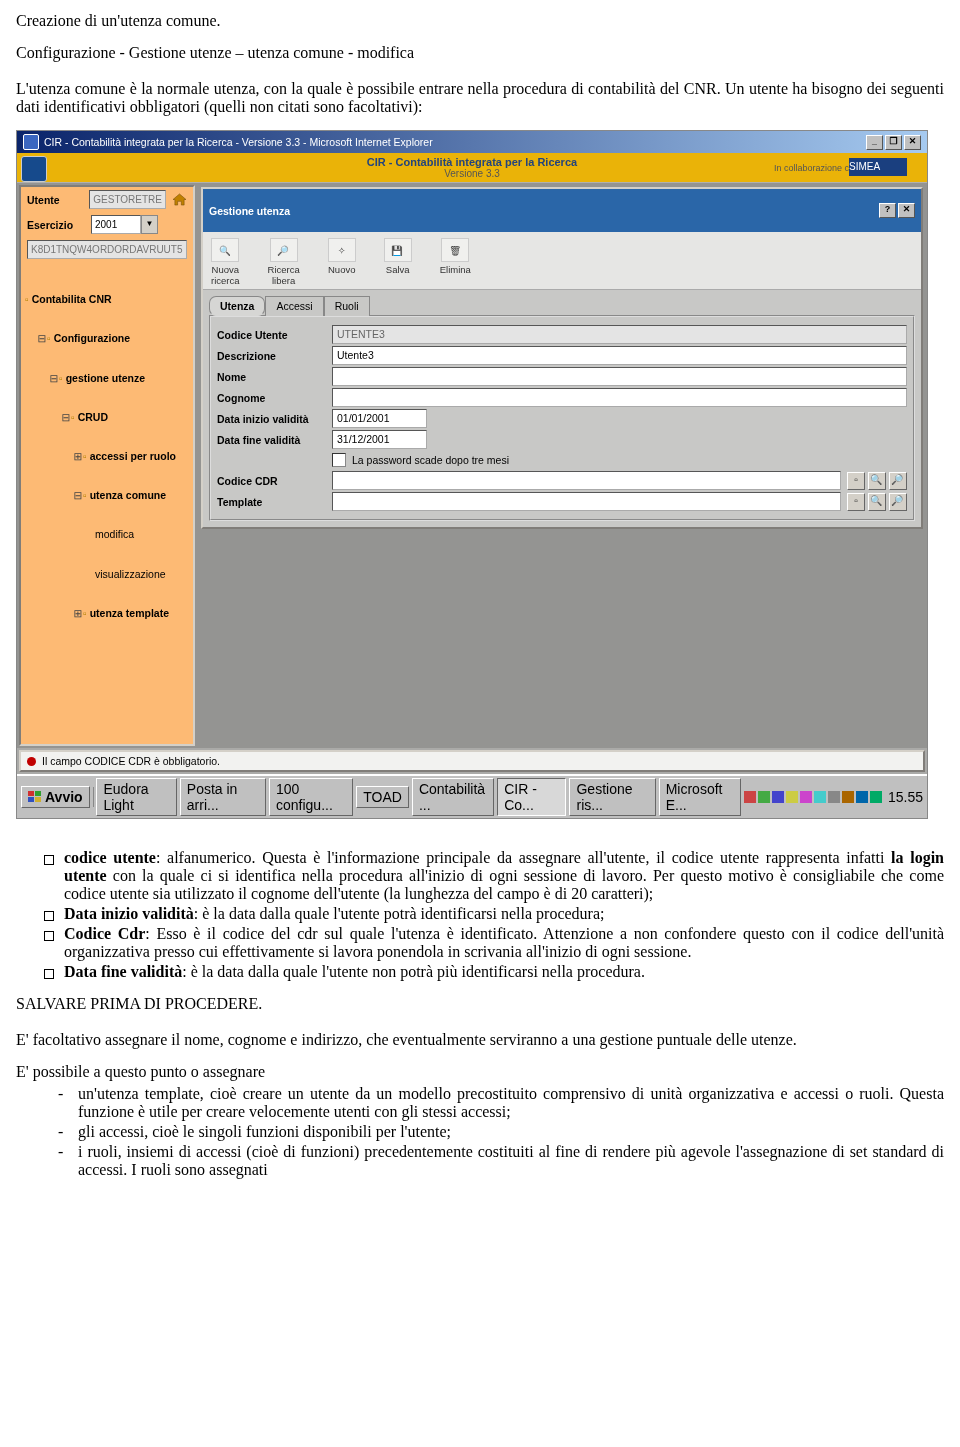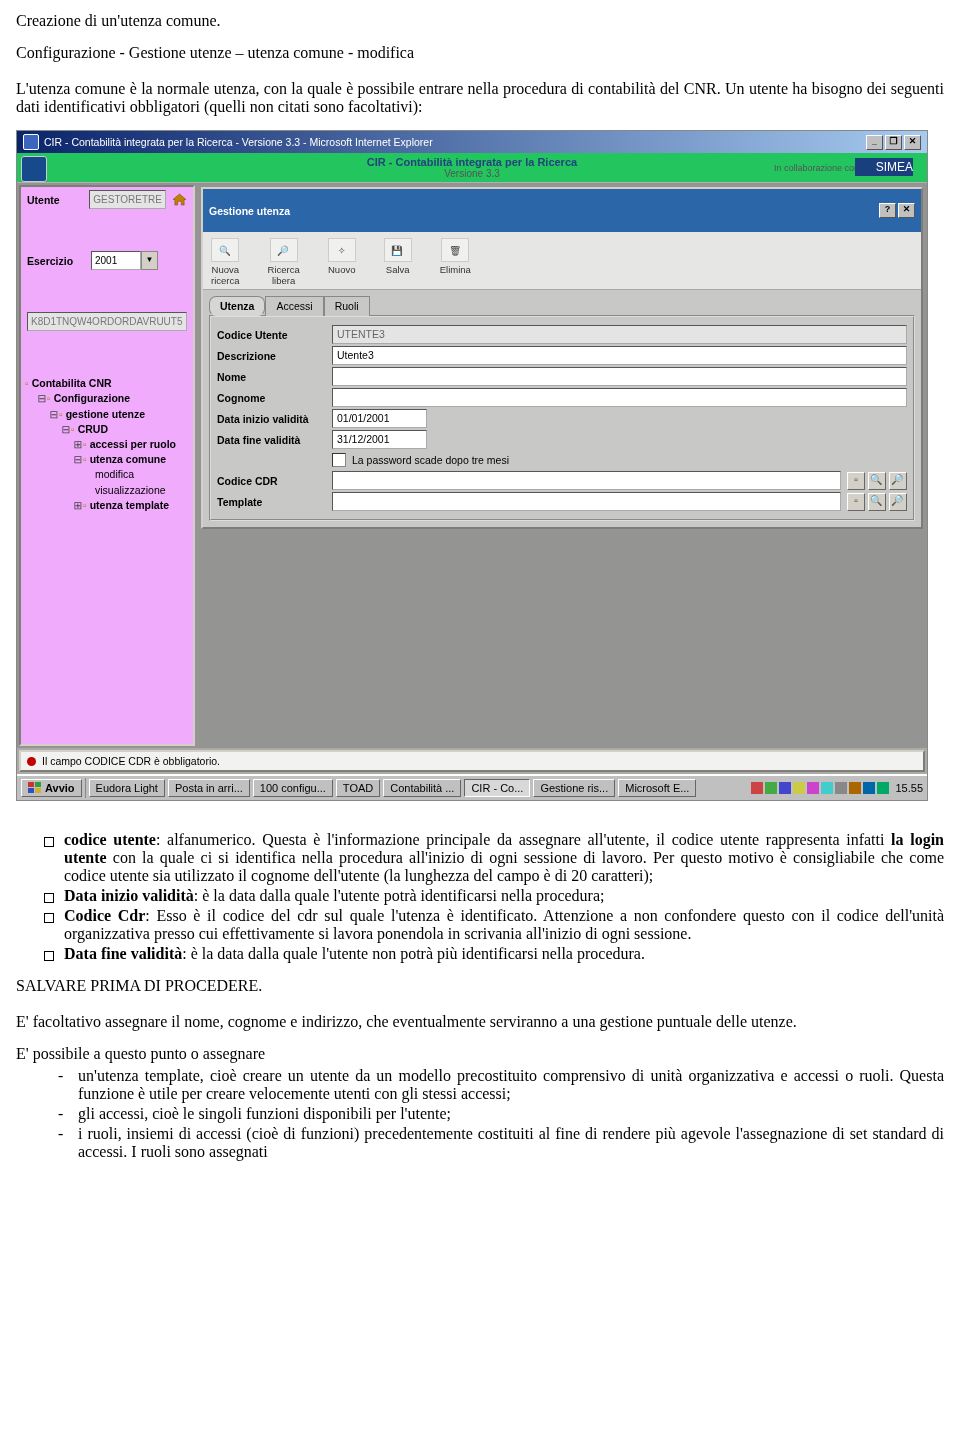--- a/index.html
+++ b/index.html
@@ -32,53 +32,53 @@
     justify-content: space-between;
   }
   .win-title .t-left { display:flex; align-items:center; gap:5px; }
   .win-title .ic { width:14px; height:14px; background:#3a66c0; border:1px solid #fff; border-radius:2px; }
   .win-btns { display:flex; gap:2px; }
   .win-btn {
     width:15px; height:13px; background:#c0c0c0; border:1px solid #fff; border-right-color:#555; border-bottom-color:#555;
     font-size:9px; line-height:11px; text-align:center; font-weight:bold; color:#000;
   }
   .app-row {
-    background:#22c55e;
+    background:#eab308;
     display:flex; align-items:center; justify-content:center;
     padding:3px 4px; position:relative; border-bottom:1px solid #b0b0b0;
   }
   .app-row .left-ic {
     position:absolute; left:4px; top:3px;
     width:24px; height:24px; background:#164a8c; border:1px solid #ccc; border-radius:3px;
   }
   .app-row .cent { text-align:center; line-height:1.1; }
   .app-row .cent .t1 { font-weight:bold; color:#23447d; font-size:11px; }
   .app-row .cent .t2 { font-size:10px; color:#555; }
   .app-row .right-ic {
-    position:absolute; right:14px; top:5px;
-    width:58px; height:18px; background:#1a3f7f; color:#fff; font-size:12px; line-height:18px; text-align:right;
+    position:absolute; right:20px; top:5px;
+    width:58px; height:18px; background:#1a3f7f; color:#fff; font-size:10px; line-height:18px; text-align:left;
   }
   .app-row .right-txt { position:absolute; right:68px; top:10px; font-size:9px; color:#555; }
   .body-stage { background:#949492; display:flex; height:565px; }
   .sidebar {
-    width:172px; background:#f0abfc; border:2px inset #d4d0c8; margin:2px;
-    display:flex; flex-direction:column;gap:36px;
+    width:172px; background:#fdba74; border:2px inset #d4d0c8; margin:2px;
+    display:flex; flex-direction:column;
   }
   .side-row { display:flex; align-items:center; gap:6px; padding:3px 6px; }
   .side-lbl { font-weight:bold; width:58px; }
   .side-inp {
     flex:1; height:17px; border:1px inset #aaa; background:#fff; padding:0 3px; font-size:10px; line-height:17px;
   }
   .side-inp.dis { background:#e4e4e4; color:#777; }
   .home-ic { width:15px; height:13px; }
   .sel { display:flex; }
   .sel .side-inp{ width:42px; flex:0 0 42px; }
   .sel .dd { width:15px; height:17px; border:1px solid #888; background:#d4d0c8; text-align:center; line-height:15px; font-size:8px;}
   .tree { padding:6px 4px; font-size:10.5px; line-height:1.45; }
-  .tree div { white-space:nowrap; }
+  .tree div { white-space:nowrap;margin-top:24px; }
   .tree .i0{padding-left:0} .tree .i1{padding-left:12px} .tree .i2{padding-left:24px}
   .tree .i3{padding-left:36px} .tree .i4{padding-left:48px} .tree .i5{padding-left:60px}
   .fld::before{content:"▫ "; color:#b08000;}
   .fldo::before{content:"▫ "; color:#b08000;}
   .pm{display:inline-block;width:10px;text-align:center;color:#444;}
   .main { flex:1; padding:4px; }
   .section { border:2px outset #d4d0c8; background:#c8c8c6; }
   .section-title {
     background:#2a66a8; color:#fff; font-weight:bold; padding:14px 6px;
     display:flex; justify-content:space-between; align-items:center;
@@ -115,21 +115,21 @@
   }
   .chk-wrap { display:flex; align-items:center; gap:6px; margin:4px 0 4px 115px; }
   .chk { width:12px; height:12px; border:1px inset #888; background:#fff; }
   .status-bar {
     background:#f2f2f0; border:2px outset #d4d0c8; margin:2px; padding:3px 6px; font-size:10.5px;
     display:flex; align-items:center; gap:6px;
   }
   .status-bar .red{ width:9px; height:9px; background:#c00000; border-radius:50%; }
   .taskbar {
     background:#c0c0c0; border-top:2px outset #fff; display:flex; align-items:center;
-    padding:2px 4px; gap:3px; font-size:11px;
+    padding:2px 4px; gap:3px; font-size:14px;
   }
   .tbar-btn {
     background:#c0c0c0; border:1px solid #fff; border-right-color:#666; border-bottom-color:#666;
     padding:2px 6px; display:flex; align-items:center; gap:3px;
   }
   .tbar-btn.pressed{ border:1px solid #666; border-right-color:#fff; border-bottom-color:#fff; background:#d8d8d8; }
   .tbar-btn.start{ font-weight:bold; }
   .tray { margin-left:auto; display:flex; align-items:center; gap:2px; }
   .tray .ic{ width:12px; height:12px; }
   .bullet-list { margin: 8px 0 14px 0; padding:0; }

